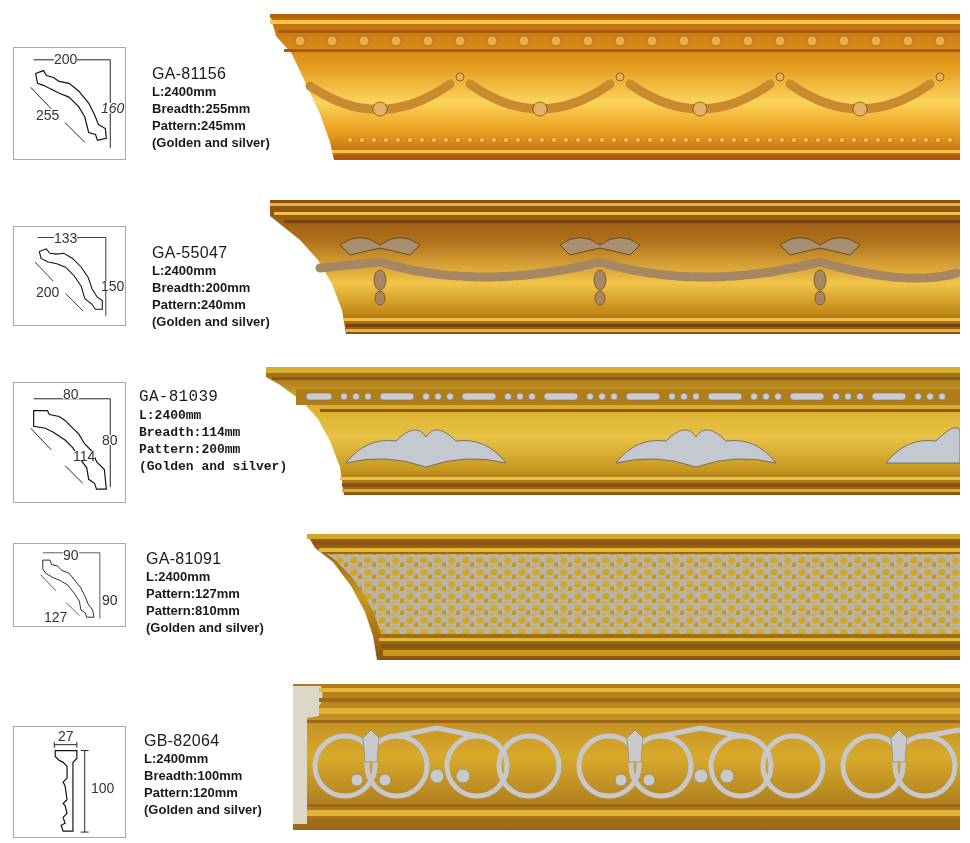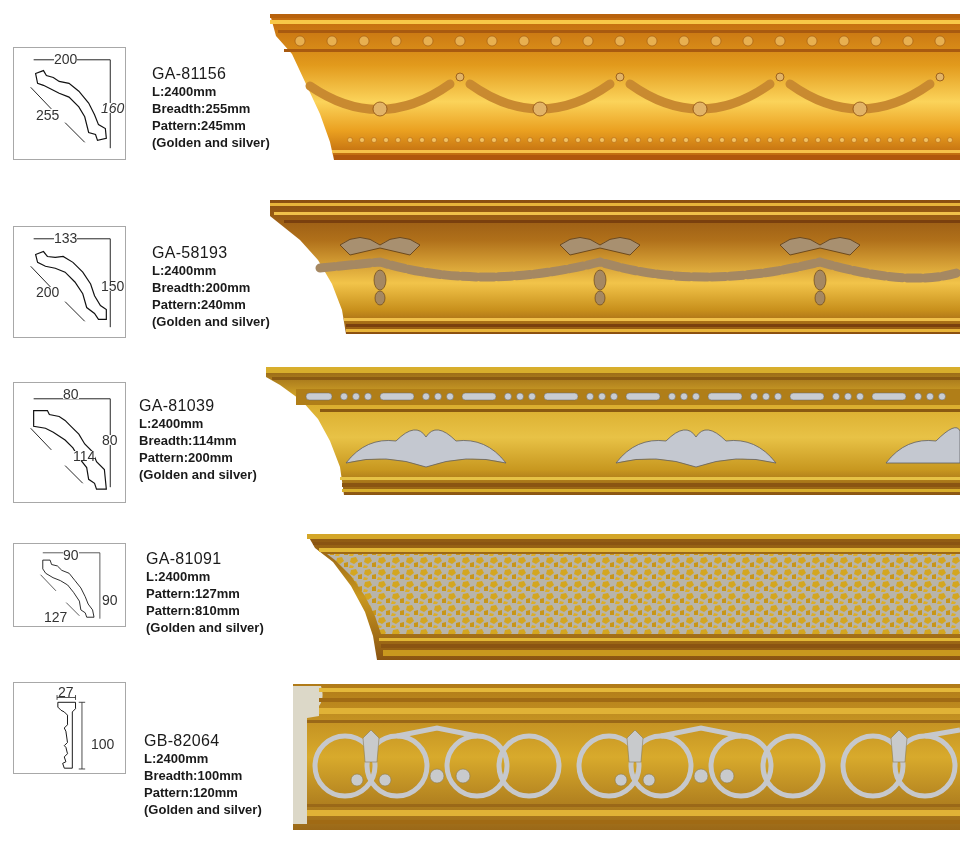--- a/index.html
+++ b/index.html
@@ -146,33 +146,33 @@
         <circle cx="644" cy="126" r="2.5"></circle>
         <circle cx="656" cy="126" r="2.5"></circle>
         <circle cx="668" cy="126" r="2.5"></circle>
         <circle cx="680" cy="126" r="2.5"></circle>
     </g>
     <rect x="62" y="136" width="628" height="3" fill="#f6c24a"></rect>
     <rect x="64" y="141" width="626" height="5" fill="#b0580c"></rect>
   </svg>
 </div>
 
-<div class="diagram-box" style="top:226px;height:112px;padding-left:32px;">
+<div class="diagram-box" style="top:226px;height:100px;padding-left:32px;">
   <svg viewBox="0 0 113 112">
     <polyline points="20,12 98,12 98,102" fill="none" stroke="#222" stroke-width="1"></polyline>
     <path d="M22,28 L30,25 L34,30 L42,31 L50,30 L60,36 L70,46 L78,58 L82,70 L88,80 L94,84 L94,94 L86,94 L82,88 L74,82 L70,68 L62,56 L52,46 L42,42 L32,40 L24,36 Z" fill="#fff" stroke="#111" stroke-width="1.2"></path>
     <line x1="17" y1="40" x2="38" y2="62" stroke="#222" stroke-width="1"></line>
     <line x1="52" y1="76" x2="72" y2="96" stroke="#222" stroke-width="1"></line>
   </svg>
   <span class="dim" style="left:40px;top:6px;">133</span>
   <span class="dim" style="left:87px;top:54px;">150</span>
   <span class="dim" style="left:22px;top:60px;">200</span>
 </div>
 <div class="specs" style="left:152px;top:243px;">
-  <div class="code">GA-58193</div>
+  <div class="code">GA-55047</div>
   <div>L:2400mm</div>
   <div>Breadth:200mm</div>
   <div>Pattern:240mm</div>
   <div>(Golden and silver)</div>
 </div>
 <div class="moulding" style="left:270px;top:200px;width:690px;height:134px;">
   <svg viewBox="0 0 690 134" preserveAspectRatio="none">
     <defs>
       <linearGradient id="g2" x1="0" y1="0" x2="0" y2="1">
         <stop offset="0" stop-color="#8a4e10"></stop>
@@ -212,21 +212,21 @@
   <svg viewBox="0 0 113 113">
     <polyline points="20,12 98,12 98,102" fill="none" stroke="#222" stroke-width="1"></polyline>
     <path d="M20,24 L34,24 L36,28 L46,30 L52,34 L58,40 L66,48 L72,58 L80,66 L84,76 L92,84 L94,104 L84,104 L82,98 L76,94 L74,82 L66,72 L60,62 L52,54 L40,46 L32,42 L20,40 Z" fill="#fff" stroke="#111" stroke-width="1.2"></path>
     <line x1="17" y1="42" x2="38" y2="64" stroke="#222" stroke-width="1"></line>
     <line x1="52" y1="80" x2="70" y2="98" stroke="#222" stroke-width="1"></line>
   </svg>
   <span class="dim" style="left:49px;top:6px;">80</span>
   <span class="dim" style="left:88px;top:52px;">80</span>
   <span class="dim" style="left:16px;top:68px;margin-left:43px;">114</span>
 </div>
-<div class="specs" style="left:139px;top:396px;">
+<div class="specs" style="left:139px;top:388px;font-family:Liberation Mono, monospace;">
   <div class="code">GA-81039</div>
   <div>L:2400mm</div>
   <div>Breadth:114mm</div>
   <div>Pattern:200mm</div>
   <div>(Golden and silver)</div>
 </div>
 <div class="moulding" style="left:266px;top:367px;width:694px;height:128px;">
   <svg viewBox="0 0 694 128" preserveAspectRatio="none">
     <defs>
       <linearGradient id="g3" x1="0" y1="0" x2="0" y2="1">
@@ -324,21 +324,21 @@
     <rect x="0" y="2" width="653" height="5" fill="#d4a628"></rect>
     <rect x="6" y="10" width="647" height="3" fill="#8a5412"></rect>
     <rect x="12" y="16" width="641" height="4" fill="#e2b836"></rect>
     <path d="M20,22 L653,22 L653,102 L74,102 L68,84 L58,64 L44,44 L28,28 Z" fill="url(#crackle)"></path>
     <rect x="72" y="106" width="581" height="3" fill="#e2b836"></rect>
     <rect x="74" y="112" width="579" height="4" fill="#8a5412"></rect>
     <rect x="76" y="118" width="577" height="6" fill="#c9981e"></rect>
   </svg>
 </div>
 
-<div class="diagram-box" style="top:682px;height:92px;">
+<div class="diagram-box" style="top:726px;height:112px;">
   <svg viewBox="0 0 113 112">
     <line x1="41" y1="18" x2="64" y2="18" stroke="#222" stroke-width="1"></line>
     <line x1="41" y1="15" x2="41" y2="21" stroke="#222" stroke-width="1"></line>
     <line x1="64" y1="15" x2="64" y2="21" stroke="#222" stroke-width="1"></line>
     <line x1="72" y1="24" x2="72" y2="107" stroke="#222" stroke-width="1"></line>
     <line x1="68" y1="24" x2="76" y2="24" stroke="#222" stroke-width="1"></line>
     <line x1="68" y1="107" x2="76" y2="107" stroke="#222" stroke-width="1"></line>
     <path d="M42,24 L64,24 L64,32 L60,36 L60,106 L50,106 L48,100 L52,98 L50,92 L54,88 L52,80 L50,78 L54,74 L52,60 L50,56 L54,52 L54,40 L50,36 L46,34 L42,30 Z" fill="#fff" stroke="#111" stroke-width="1.2"></path>
   </svg>
   <span class="dim" style="left:44px;top:4px;">27</span>

